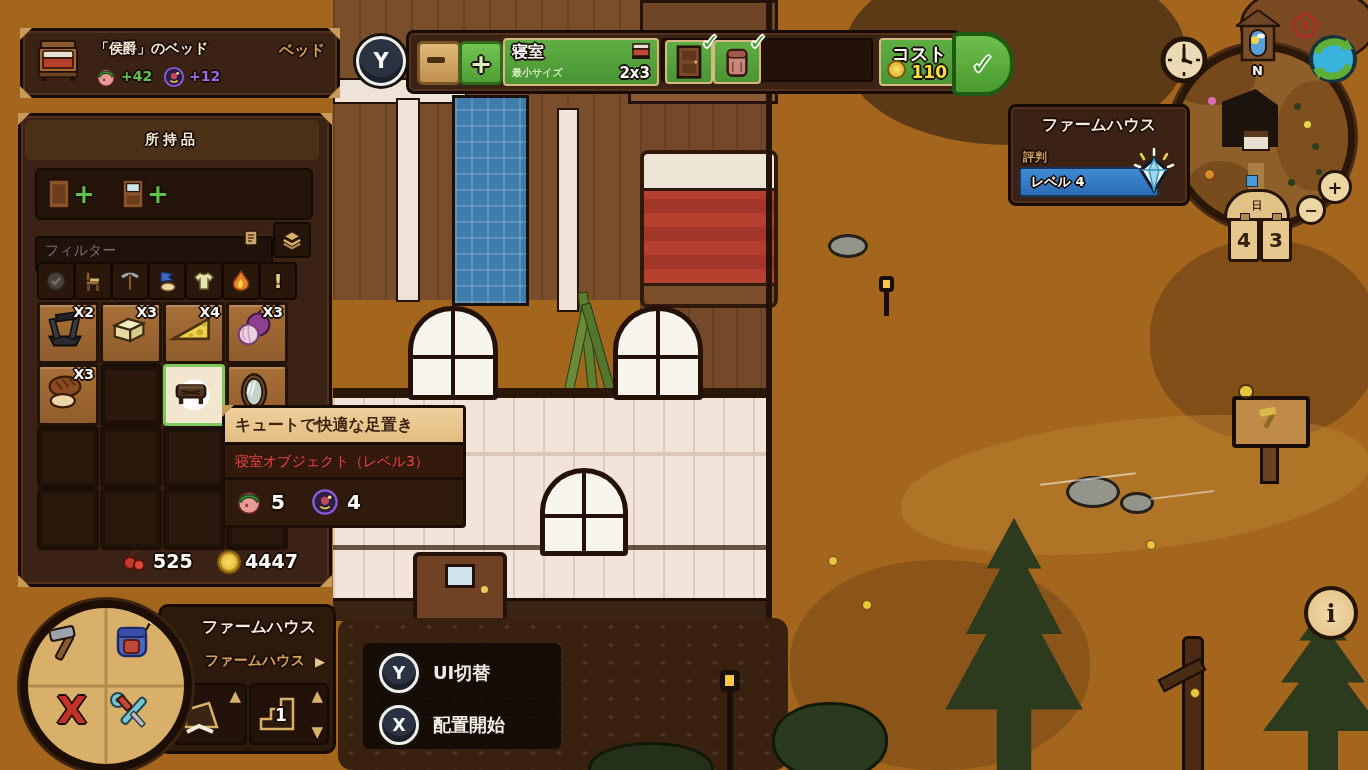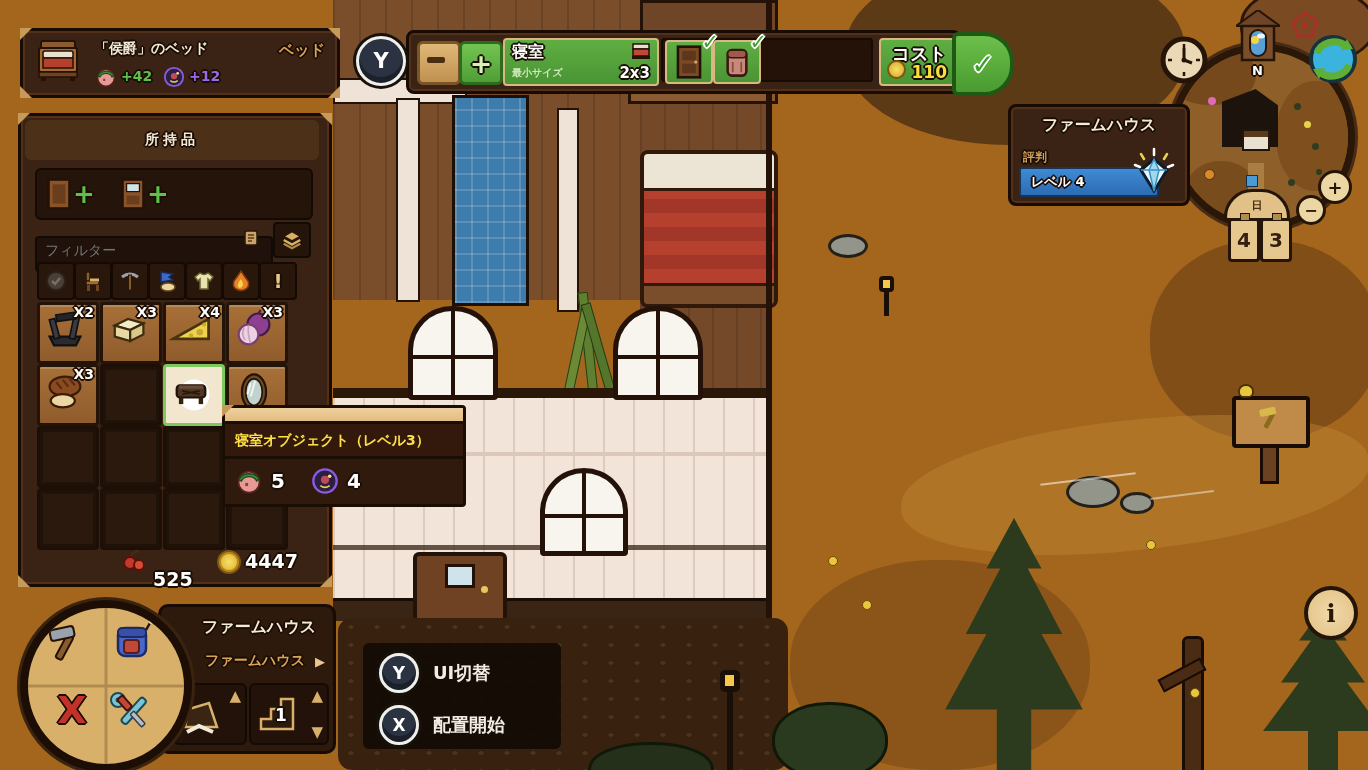--- a/index.html
+++ b/index.html
@@ -365,31 +365,32 @@
     <div class="cell cellE" style="left:16px;top:372px"></div>
     <div class="cell cellE" style="left:79px;top:372px"></div>
     <div class="cell cellE" style="left:142px;top:372px"></div>
     <div class="cell cellE" style="left:205px;top:372px"></div>
 
     <svg class="abs" style="left:100px;top:432px" width="26" height="26" viewBox="0 0 26 26">
         <path d="M10,8 q3,-5 8,-5" stroke="#4a2a10" stroke-width="2.5" fill="none"></path>
         <circle cx="9" cy="15" r="6" fill="#c0392b" stroke="#5a1208" stroke-width="2"></circle>
         <circle cx="18" cy="17" r="5" fill="#d84a34" stroke="#5a1208" stroke-width="2"></circle>
       </svg>
-    <span class="abs olD" style="left:132px;top:452px;font-size:19px;font-weight:bold;color:#fff">525</span>
+    <span class="abs olD" style="left:132px;top:434px;font-size:19px;font-weight:bold;color:#fff">525</span>
     <div class="abs" style="left:196px;top:434px;width:20px;height:20px;border-radius:50%;background:radial-gradient(#f8e06a,#d8a420);border:2px solid #7a5a10;box-shadow:inset 0 0 0 2px #b8861a"></div>
     <span class="abs olD" style="left:224px;top:434px;font-size:19px;font-weight:bold;color:#fff">4447</span>
   </div>
 
   <div class="abs" style="left:222px;top:405px;width:238px;background:#2f1a0d;border:3px solid #1a0d04;border-radius:4px;z-index:13">
     <div class="ca tl"></div>
     <div style="background:linear-gradient(#edd09b,#e3bd82);border-bottom:3px solid #1a0d04;padding:7px 10px 6px">
+      <div style="font-size:16px;font-weight:bold;color:#3a2513">キュートで快適な足置き</div>
     </div>
     <div style="background:#33190b;border-bottom:3px solid #1a0d04;padding:6px 10px">
-      <span style="font-size:14px;font-weight:bold;color:#fde047">寝室オブジェクト（レベル3）</span>
+      <span style="font-size:14px;font-weight:normal;color:#ef4444">寝室オブジェクト（レベル3）</span>
     </div>
     <div style="padding:8px 10px 9px;display:flex;align-items:center">
       <svg width="28" height="28" viewBox="0 0 24 24">
           <circle cx="12" cy="13" r="9" fill="#e89a96" stroke="#5a2420" stroke-width="1.5"></circle>
           <path d="M3.5,11 a9,7 0 0 1 17,-1 l-2,2 a7,6 0 0 0 -13,0 z" fill="#3f8a3a" stroke="#1c4a18" stroke-width="1.2"></path>
           <path d="M9,14 l2,2 m0,-2 l-2,2" stroke="#7a3a34" stroke-width="1.3"></path>
         </svg>
       <span class="olD" style="font-size:20px;font-weight:bold;color:#fff;margin:0 26px 0 8px">5</span>
       <svg width="28" height="28" viewBox="0 0 24 24">
           <circle cx="12" cy="12" r="10" fill="#2c2040" stroke="#8a5ae0" stroke-width="2"></circle>

